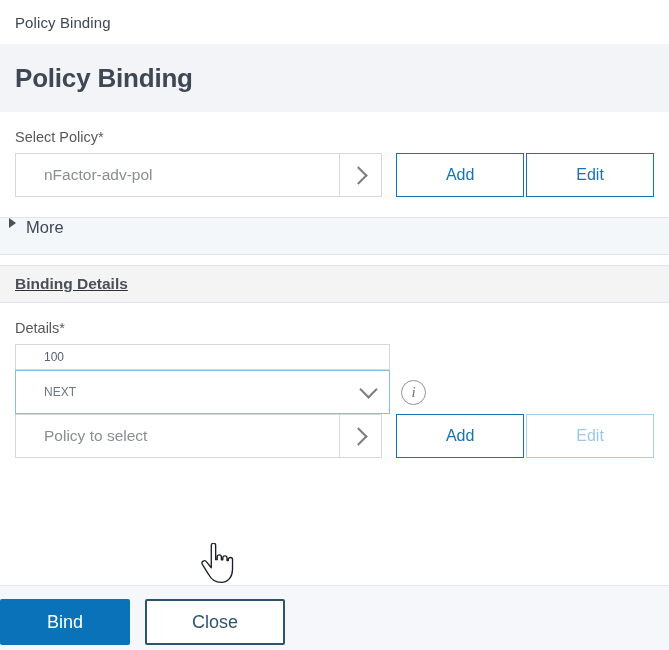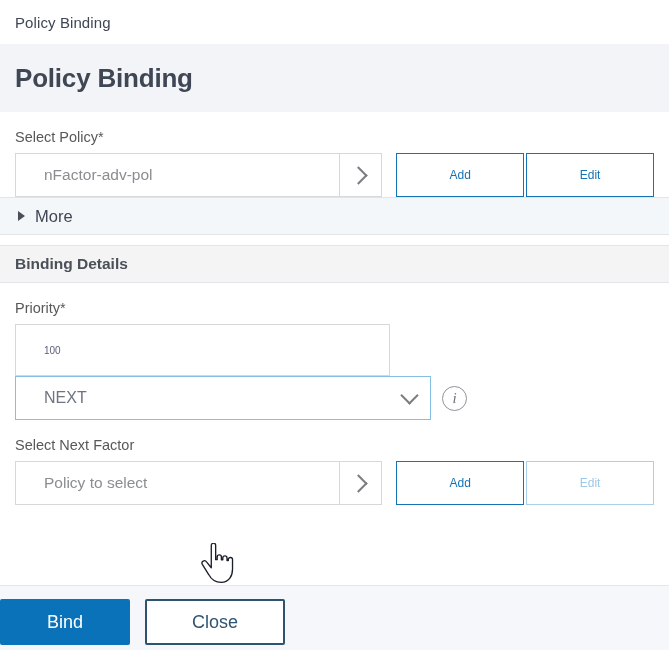--- a/index.html
+++ b/index.html
@@ -103,21 +103,21 @@
     margin-left: -4px;
   }
 
   
   .side-btn {
     width: 130px;
     height: 44px;
     border: 1px solid #1473b5;
     background: #ffffff;
     color: #1473b5;
-    font-size: 12px;
+    font-size: 16px;
     font-family: "Liberation Sans", sans-serif;
     display: flex;
     align-items: center;
     justify-content: center;
     box-sizing: border-box;
     cursor: pointer;
   }
   .side-btn.first { margin-left: 14px; }
   .side-btn.second { margin-left: 2px; }
   .side-btn.disabled {
@@ -126,23 +126,24 @@
     cursor: default;
   }
 
   
   .more-band {
     height: 38px;
     background: #f4f7f9;
     border-top: 1px solid #e1e5e9;
     border-bottom: 1px solid #e1e5e9;
     display: flex;
-    align-items: center;
-    padding-left: 18px;
-    box-sizing: border-box;
+    align-items: flex-start;
+    padding-left: 9px;
+    box-sizing: border-box;
+    margin-top: 20px;
     cursor: pointer;
   }
   .tri-right {
     width: 0;
     height: 0;
     border-left: 7px solid #4a4f58;
     border-top: 5px solid transparent;
     border-bottom: 5px solid transparent;
     margin-right: 10px;
   }
@@ -155,57 +156,58 @@
   .section-band {
     height: 38px;
     background: #f4f4f5;
     border-top: 1px solid #e1e5e9;
     border-bottom: 1px solid #e1e5e9;
     display: flex;
     align-items: center;
     padding-left: 15px;
     box-sizing: border-box;
     margin-top: 10px;
+    text-decoration: underline;
   }
   .section-label {
     font-size: 15.5px;
     font-weight: bold;
     color: #4a4f58;
   }
 
   
   .text-input {
     width: 375px;
-    height: 52px;
+    height: 26px;
     border: 1px solid #d8d8d8;
     box-sizing: border-box;
     background: #ffffff;
     display: flex;
     align-items: center;
     padding-left: 28px;
-    font-size: 10px;
+    font-size: 12px;
     color: #58617a;
   }
 
   
   .select-wrap {
     display: flex;
     align-items: center;
   }
   .select-box {
-    width: 416px;
+    width: 375px;
     height: 44px;
     border: 1px solid #83c0e4;
     box-sizing: border-box;
     background: #ffffff;
     display: flex;
     align-items: center;
     padding-left: 28px;
     padding-right: 14px;
-    font-size: 16px;
+    font-size: 12px;
     color: #6d7582;
     justify-content: space-between;
     cursor: pointer;
   }
   .chev-down {
     width: 11px;
     height: 11px;
     border-bottom: 2px solid #7b7d80;
     border-right: 2px solid #7b7d80;
     transform: rotate(45deg);
@@ -308,32 +310,31 @@
   <span class="tri-right"></span>
   <span class="more-label">More</span>
 </div>
 
 <div class="section-band">
   <span class="section-label">Binding Details</span>
 </div>
 
 <div class="form-area">
 
-  <label class="field-label">Priority*</label>
+  <label class="field-label">Details*</label>
   <div class="text-input">100</div>
 
   <div class="select-wrap">
     <div class="select-box">
       <span>NEXT</span>
       <span class="chev-down"></span>
     </div>
     <div class="info-icon">i</div>
   </div>
 
-  <label class="field-label">Select Next Factor</label>
   <div class="input-row">
     <div class="combo">
       <div class="combo-value">Policy to select</div>
       <div class="combo-chevron">
         <span class="chev-right"></span>
       </div>
     </div>
     <button class="side-btn first">Add</button>
     <button class="side-btn second disabled">Edit</button>
   </div>

